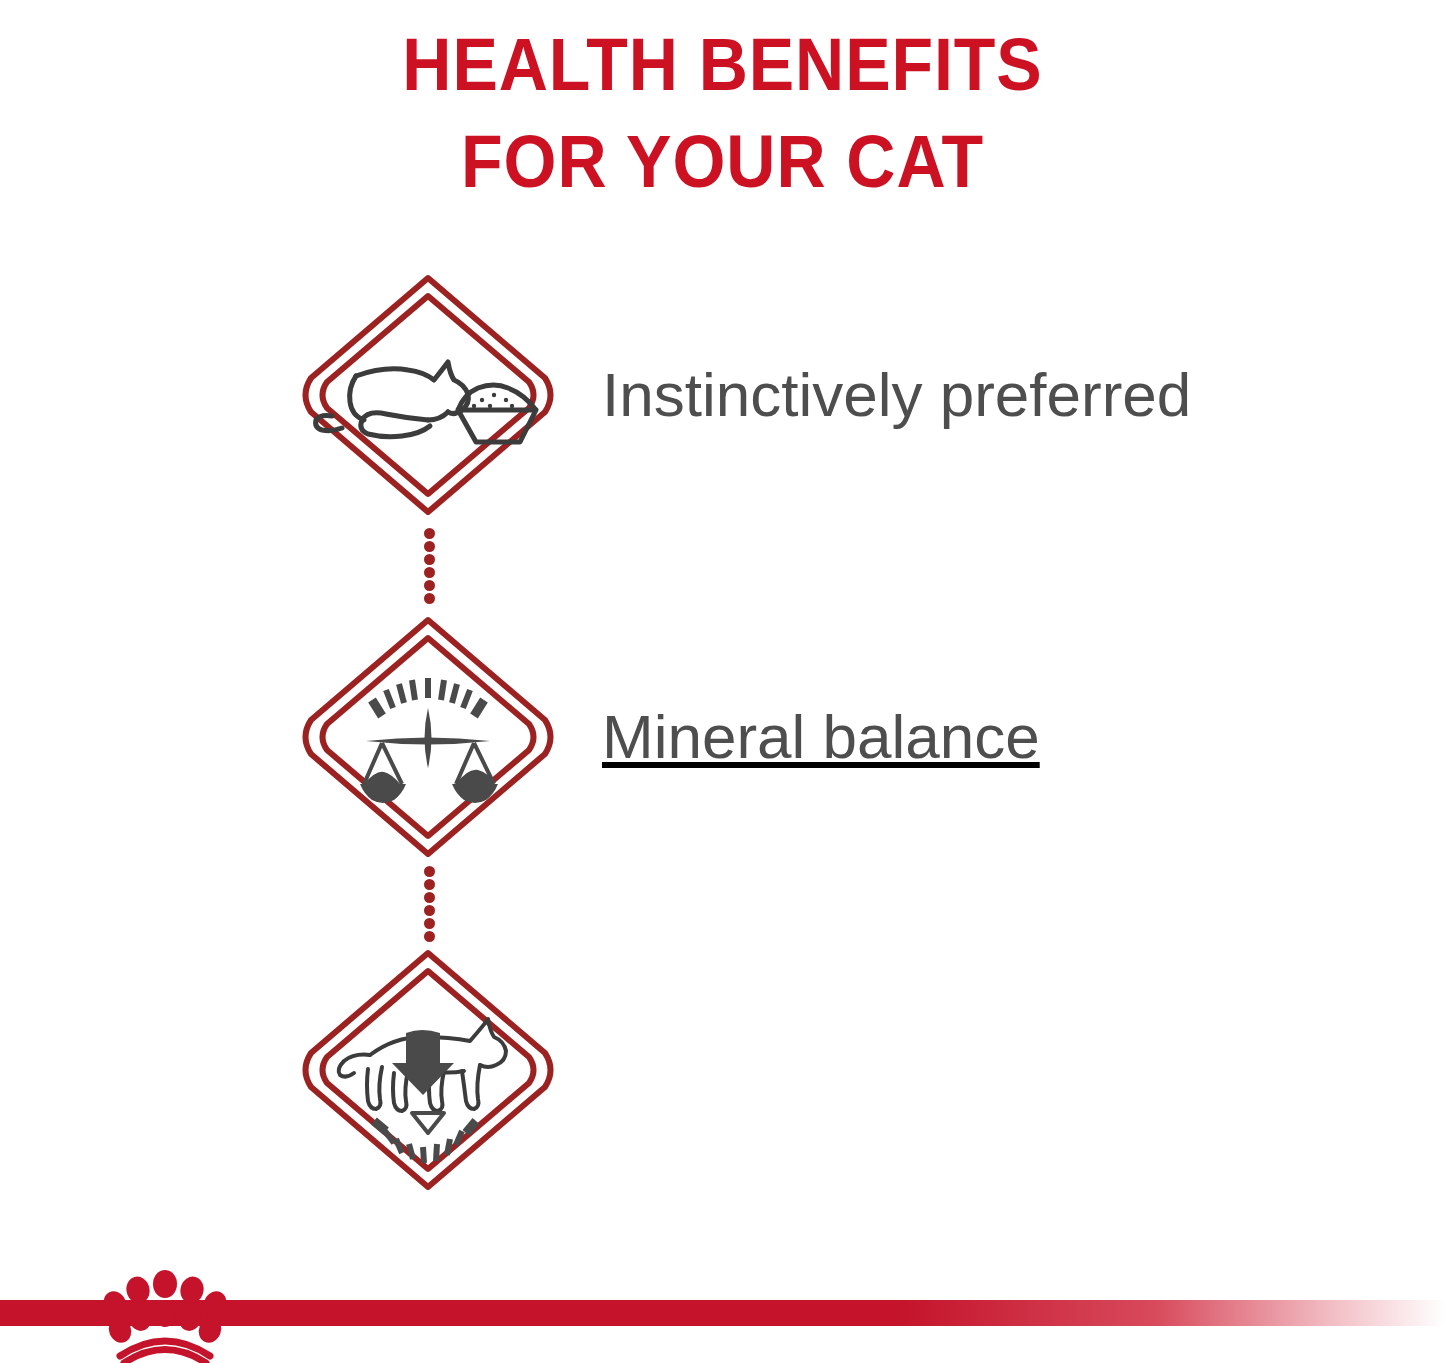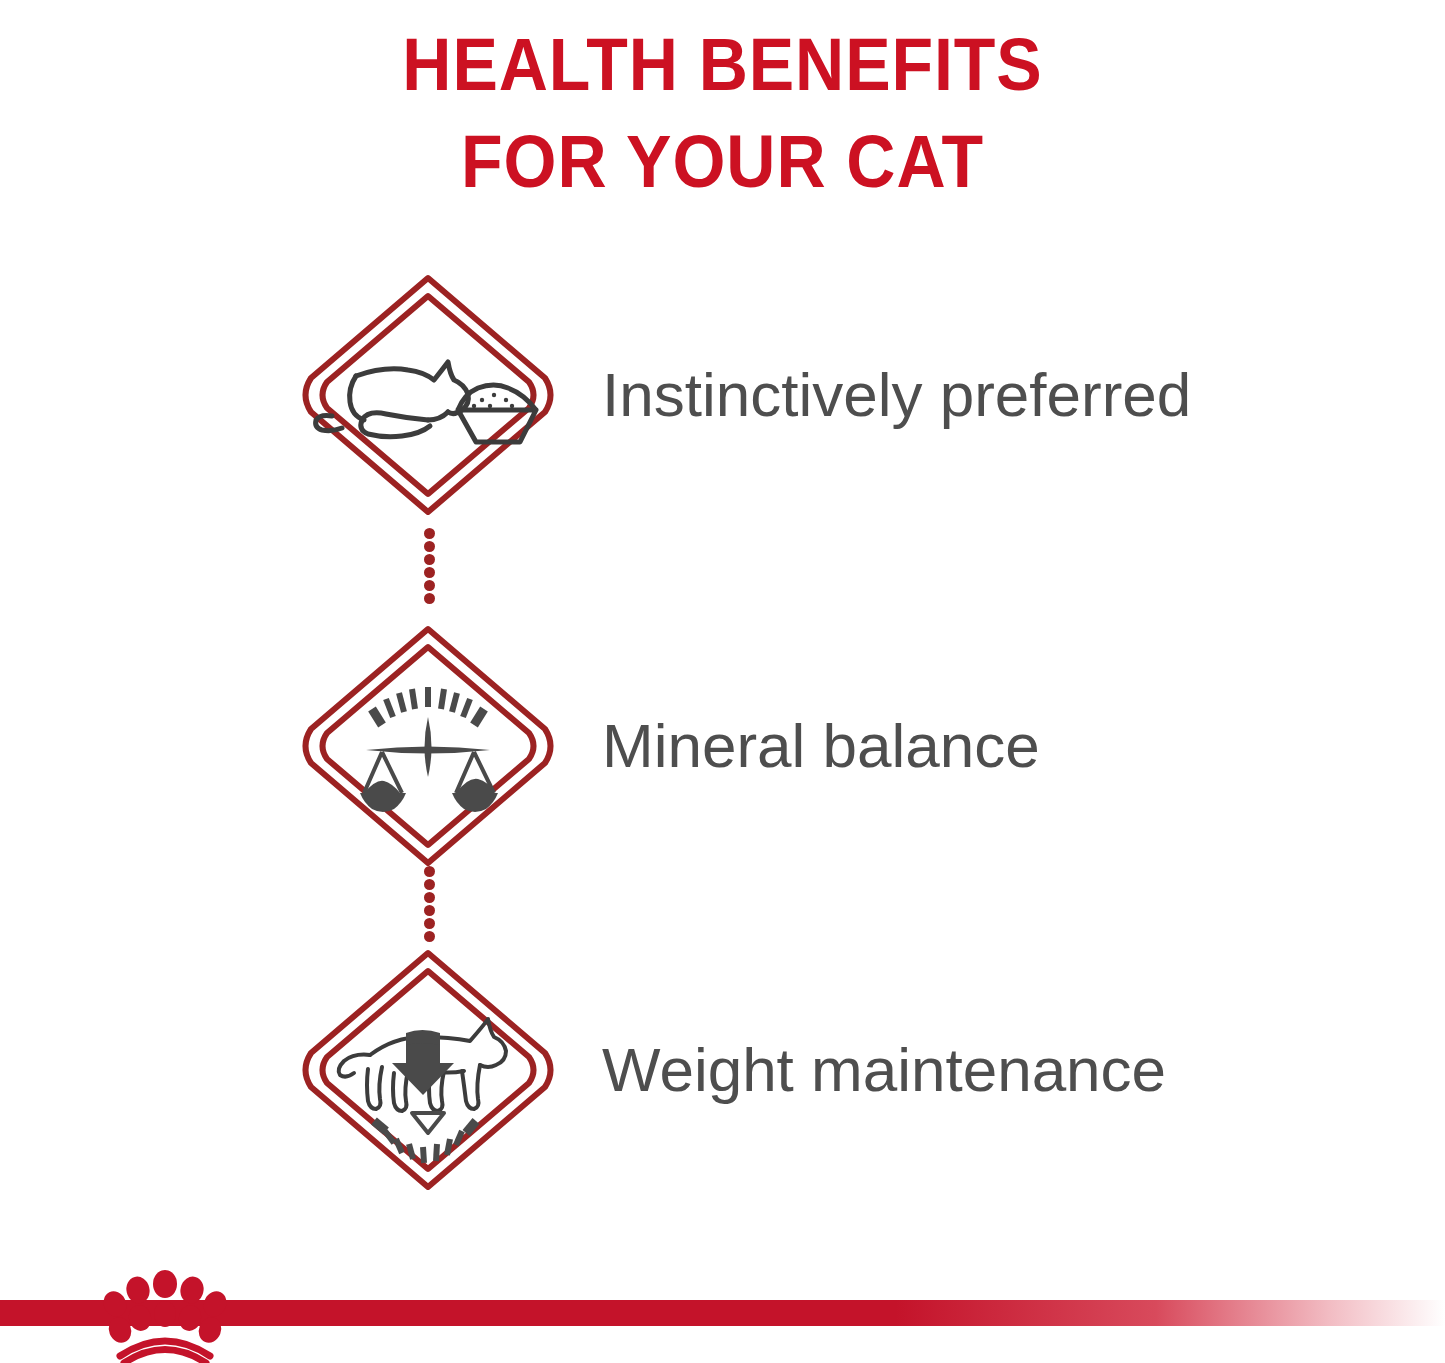--- a/index.html
+++ b/index.html
@@ -44,21 +44,21 @@
     height: 940px;
   }
   .benefit-row {
     position: absolute;
     left: 0;
     width: 1445px;
     display: flex;
     align-items: center;
   }
   .benefit-row.row-0 { top: 0px; align-items: center; }
-  .benefit-row.row-1 { top: 351px; }
+  .benefit-row.row-1 { top: 342px; text-decoration: underline; }
   .benefit-row.row-2 { top: 675px; }
 
   .icon-cell {
     position: relative;
     width: 260px;
     height: 250px;
     margin-left: 298px;
     flex: 0 0 auto;
   }
   .icon-cell svg { display: block; }
@@ -253,21 +253,20 @@
           <line x1="98" y1="194" x2="104" y2="208" stroke-width="6"></line>
           <line x1="111" y1="199" x2="115" y2="214" stroke-width="6"></line>
           <line x1="125" y1="202" x2="126" y2="218" stroke-width="6"></line>
           <line x1="139" y1="199" x2="138" y2="216" stroke-width="6"></line>
           <line x1="152" y1="194" x2="149" y2="210" stroke-width="6"></line>
           <line x1="164" y1="186" x2="158" y2="200" stroke-width="6"></line>
           <line x1="178" y1="176" x2="168" y2="188" stroke-width="9"></line>
         </g>
       </svg>
     </div>
-    <div class="label-cell">Weight maintenance</div>
   </div>
 
 </div>
 
 <div class="bottom-bar"></div>
 
 <div class="crown-logo">
   <svg width="130" height="93" viewBox="0 0 130 93" xmlns="http://www.w3.org/2000/svg">
     <g fill="#c4132a">
 

